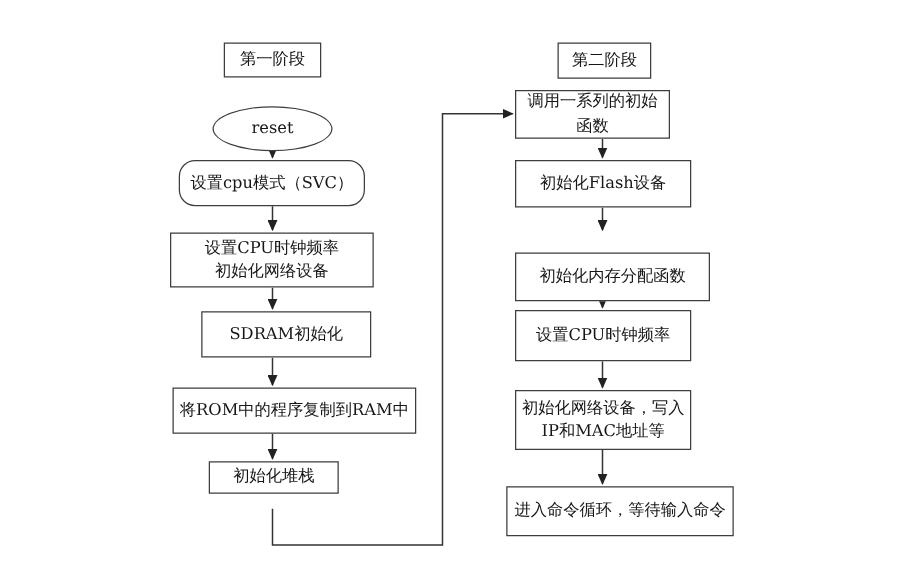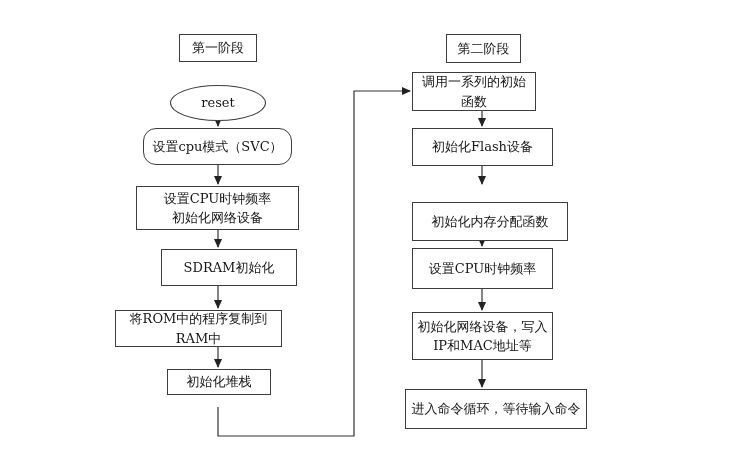--- a/index.html
+++ b/index.html
@@ -29,21 +29,21 @@
     line-height:1.5;
     padding:1px 3px;
   }
   .oval{border-radius:50%;}
   
   #s1-title {left:179px;top:34px;width:78px;height:28px;}
   #s1-n0 {left:170px;top:85px;width:96px;height:36px;}
   #s1-n1 {left:143px;top:128px;width:149px;height:37px;border-radius:13px;}
   #s1-n2 {left:136px;top:186px;width:163px;height:44px;}
   #s1-n3 {left:161px;top:249px;width:136px;height:37px;}
-  #s1-n4 {left:115px;top:310px;width:167px;height:37px;}
+  #s1-n4 {left:138px;top:310px;width:195px;height:37px;}
   #s1-n5 {left:167px;top:369px;width:104px;height:26px;}
   
   #s2-title {left:446px;top:34px;width:75px;height:29px;}
   #s2-n0 {left:412px;top:72px;width:124px;height:39px;}
   #s2-n1 {left:412px;top:128px;width:141px;height:38px;}
   #s2-n2 {left:412px;top:202px;width:156px;height:39px;}
   #s2-n3 {left:412px;top:248px;width:141px;height:41px;}
   #s2-n4 {left:412px;top:312px;width:141px;height:48px;}
   #s2-n5 {left:405px;top:389px;width:182px;height:40px;}
 

